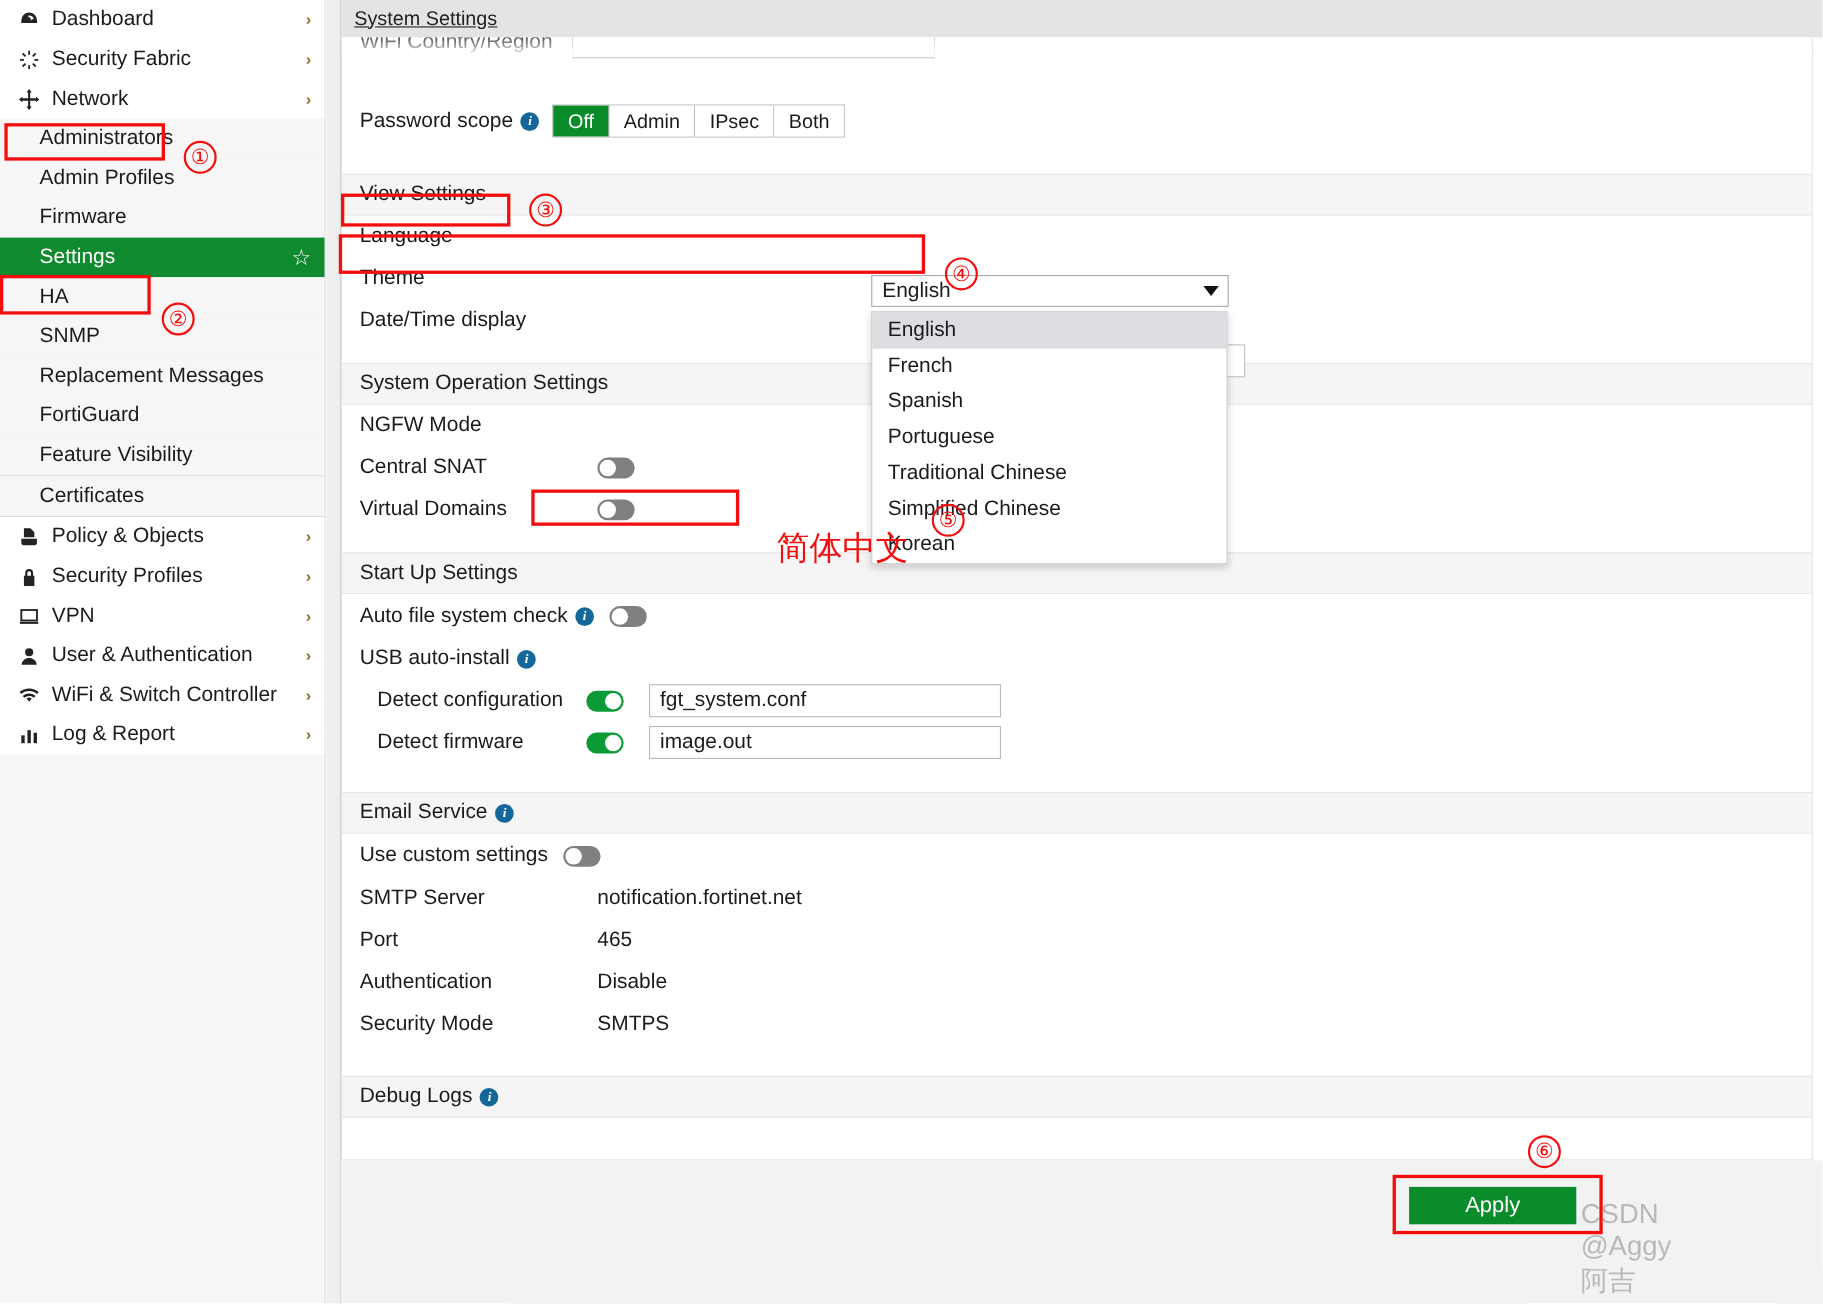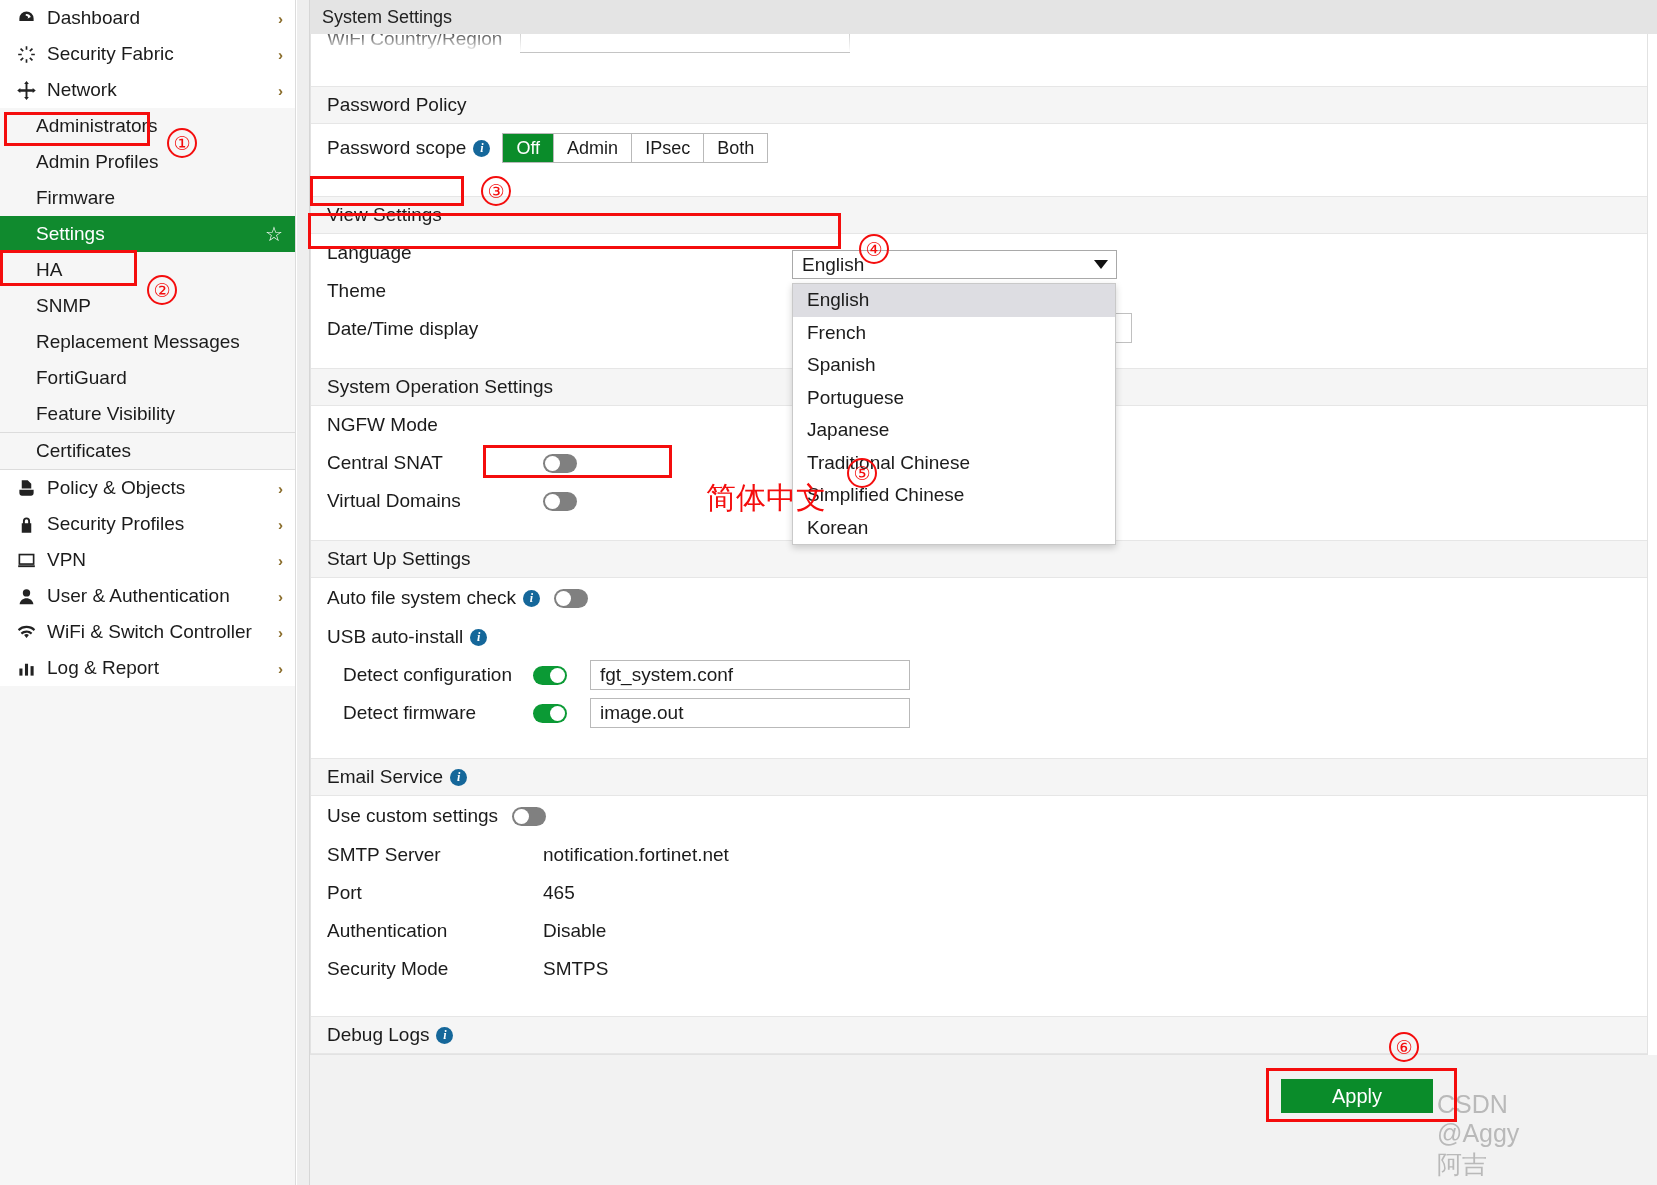--- a/index.html
+++ b/index.html
@@ -53,21 +53,21 @@
   .gutter {
     position: absolute; left: 297px; top: 0; width: 13px; height: 1185px;
     background: #eeeeee; border-right: 1px solid #d6d6d6;
   }
 
   
   .titlebar {
     position: absolute; left: 310px; top: 0; width: 1347px; height: 34px;
     background: #e4e4e4;
     display: flex; align-items: center; padding-left: 12px;
-    font-size: 18px; color: #222;
+    font-size: 18px; color: #222; text-decoration: underline;
   }
 
   
   .panel {
     position: absolute; left: 310px; top: 34px;
     width: 1338px; height: 1021px;
     background: #ffffff;
     border: 1px solid #e2e2e2; border-top: none;
     overflow: hidden;
   }
@@ -340,23 +340,20 @@
     <div class="panel-inner">
 
       <div class="cliprow">
         <span>WiFi Country/Region</span>
         <span class="fld"></span>
       </div>
       <div class="fadebar"></div>
 
       <div class="spacer-md" style="height:52px"></div>
 
-      <div class="sec-head">
-        <span>Password Policy</span>
-      </div>
       <div class="row" style="height:48px">
         <span>Password scope</span>
         <span class="info-i">i</span>
         <span class="seg">
           <div class="on">Off</div>
           <div>Admin</div>
           <div>IPsec</div>
           <div>Both</div>
         </span>
       </div>
@@ -468,21 +465,20 @@
         <span class="caret"></span>
       </div>
 
       <div class="ghost-field"></div>
 
       <div class="dropdown">
         <div class="dd-item hl">English</div>
         <div class="dd-item">French</div>
         <div class="dd-item">Spanish</div>
         <div class="dd-item">Portuguese</div>
-        <div class="dd-item">Japanese</div>
         <div class="dd-item">Traditional Chinese</div>
         <div class="dd-item">Simplified Chinese</div>
         <div class="dd-item">Korean</div>
       </div>
 
     </div>
   </div>
 
   <div class="footer"></div>
   <div class="apply-btn">Apply</div>

